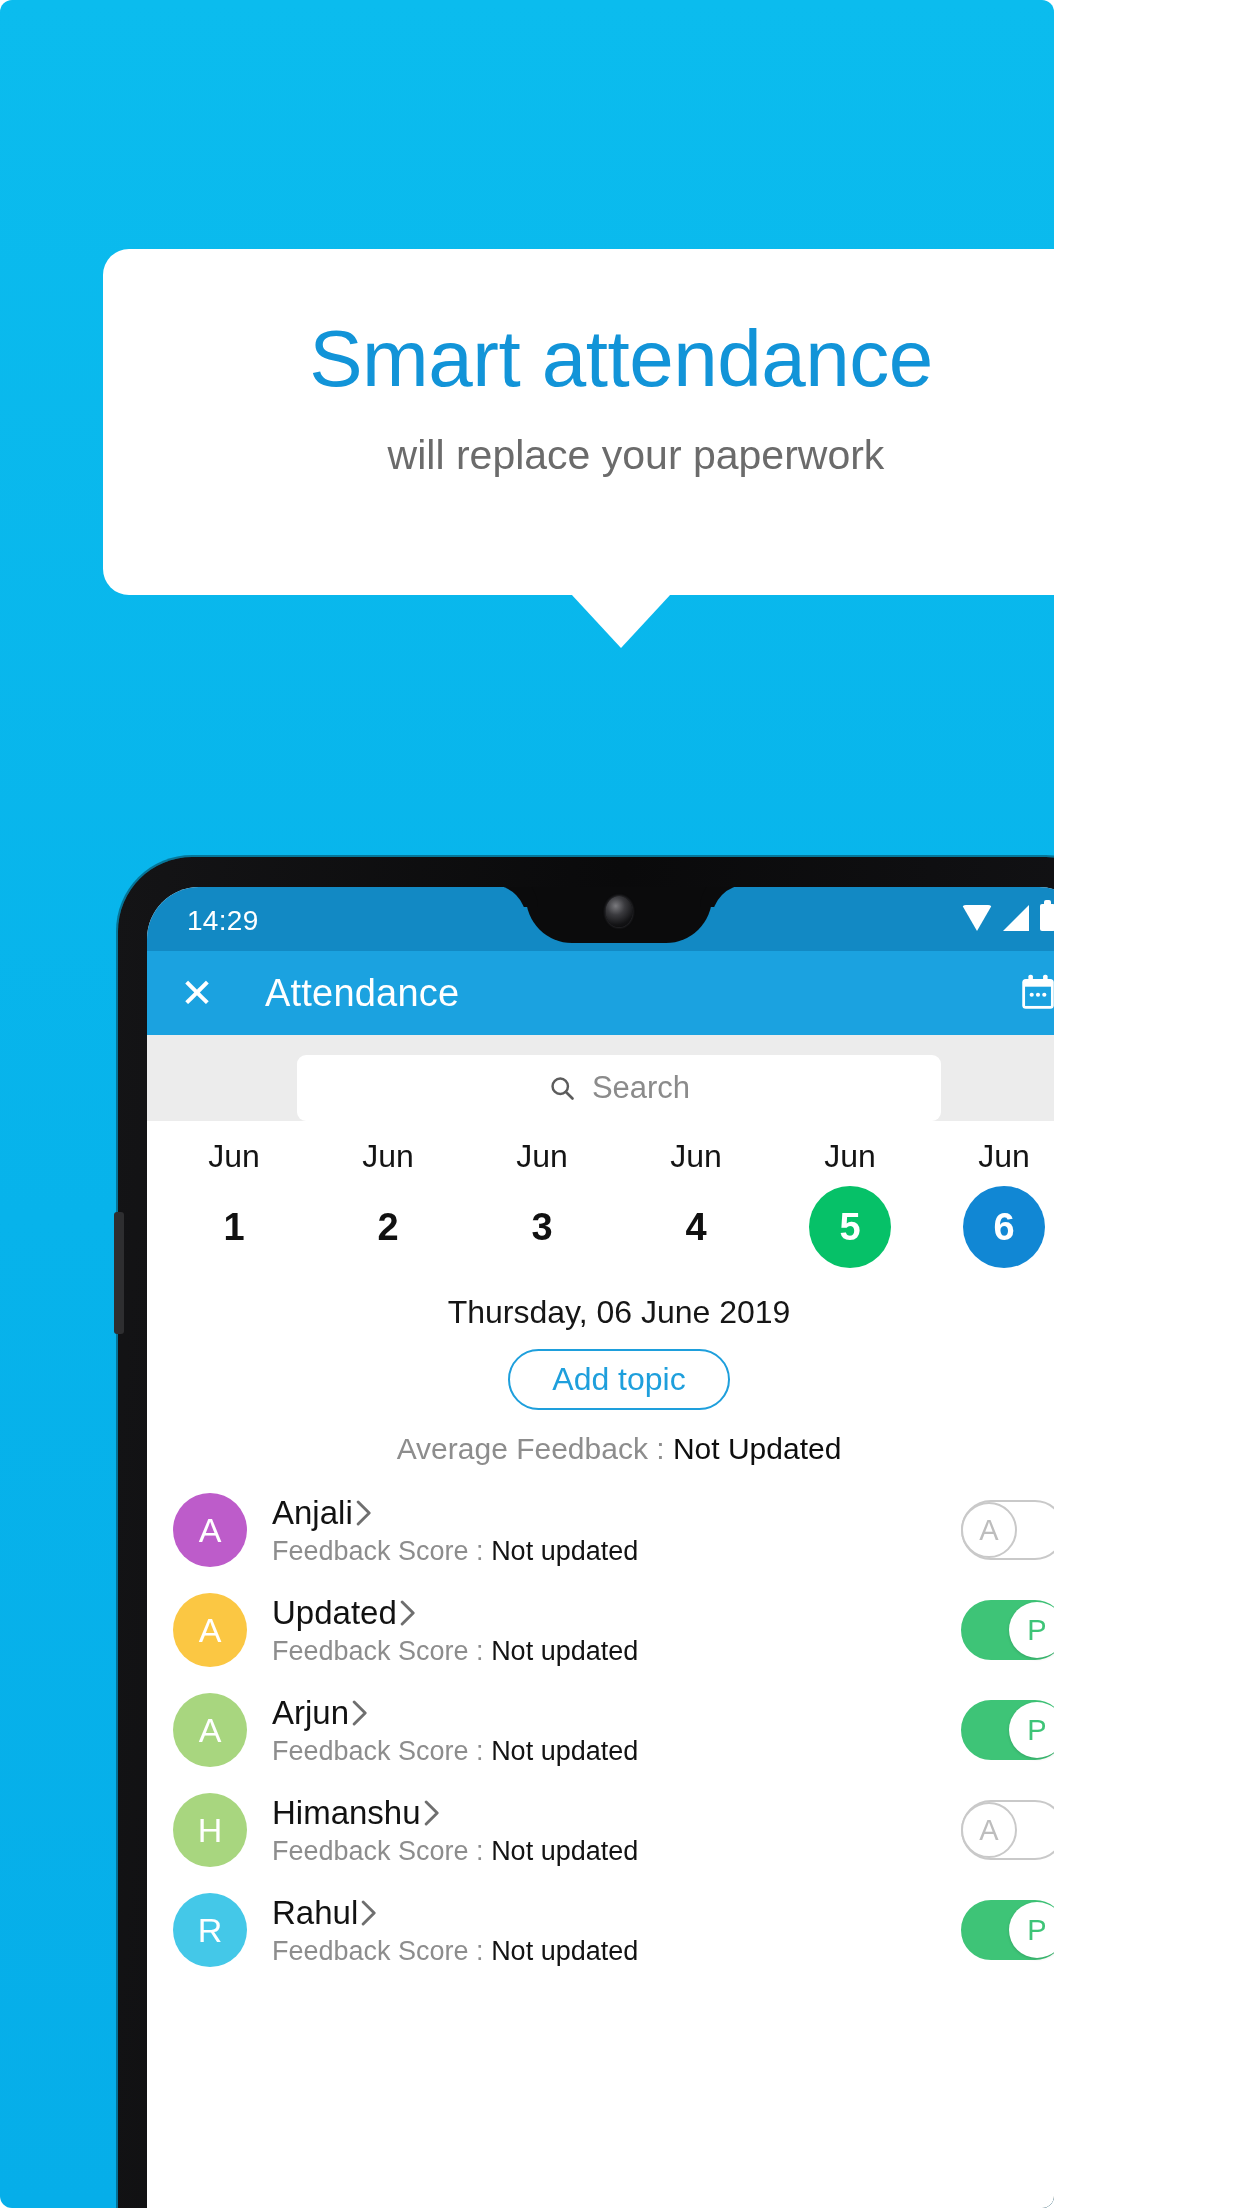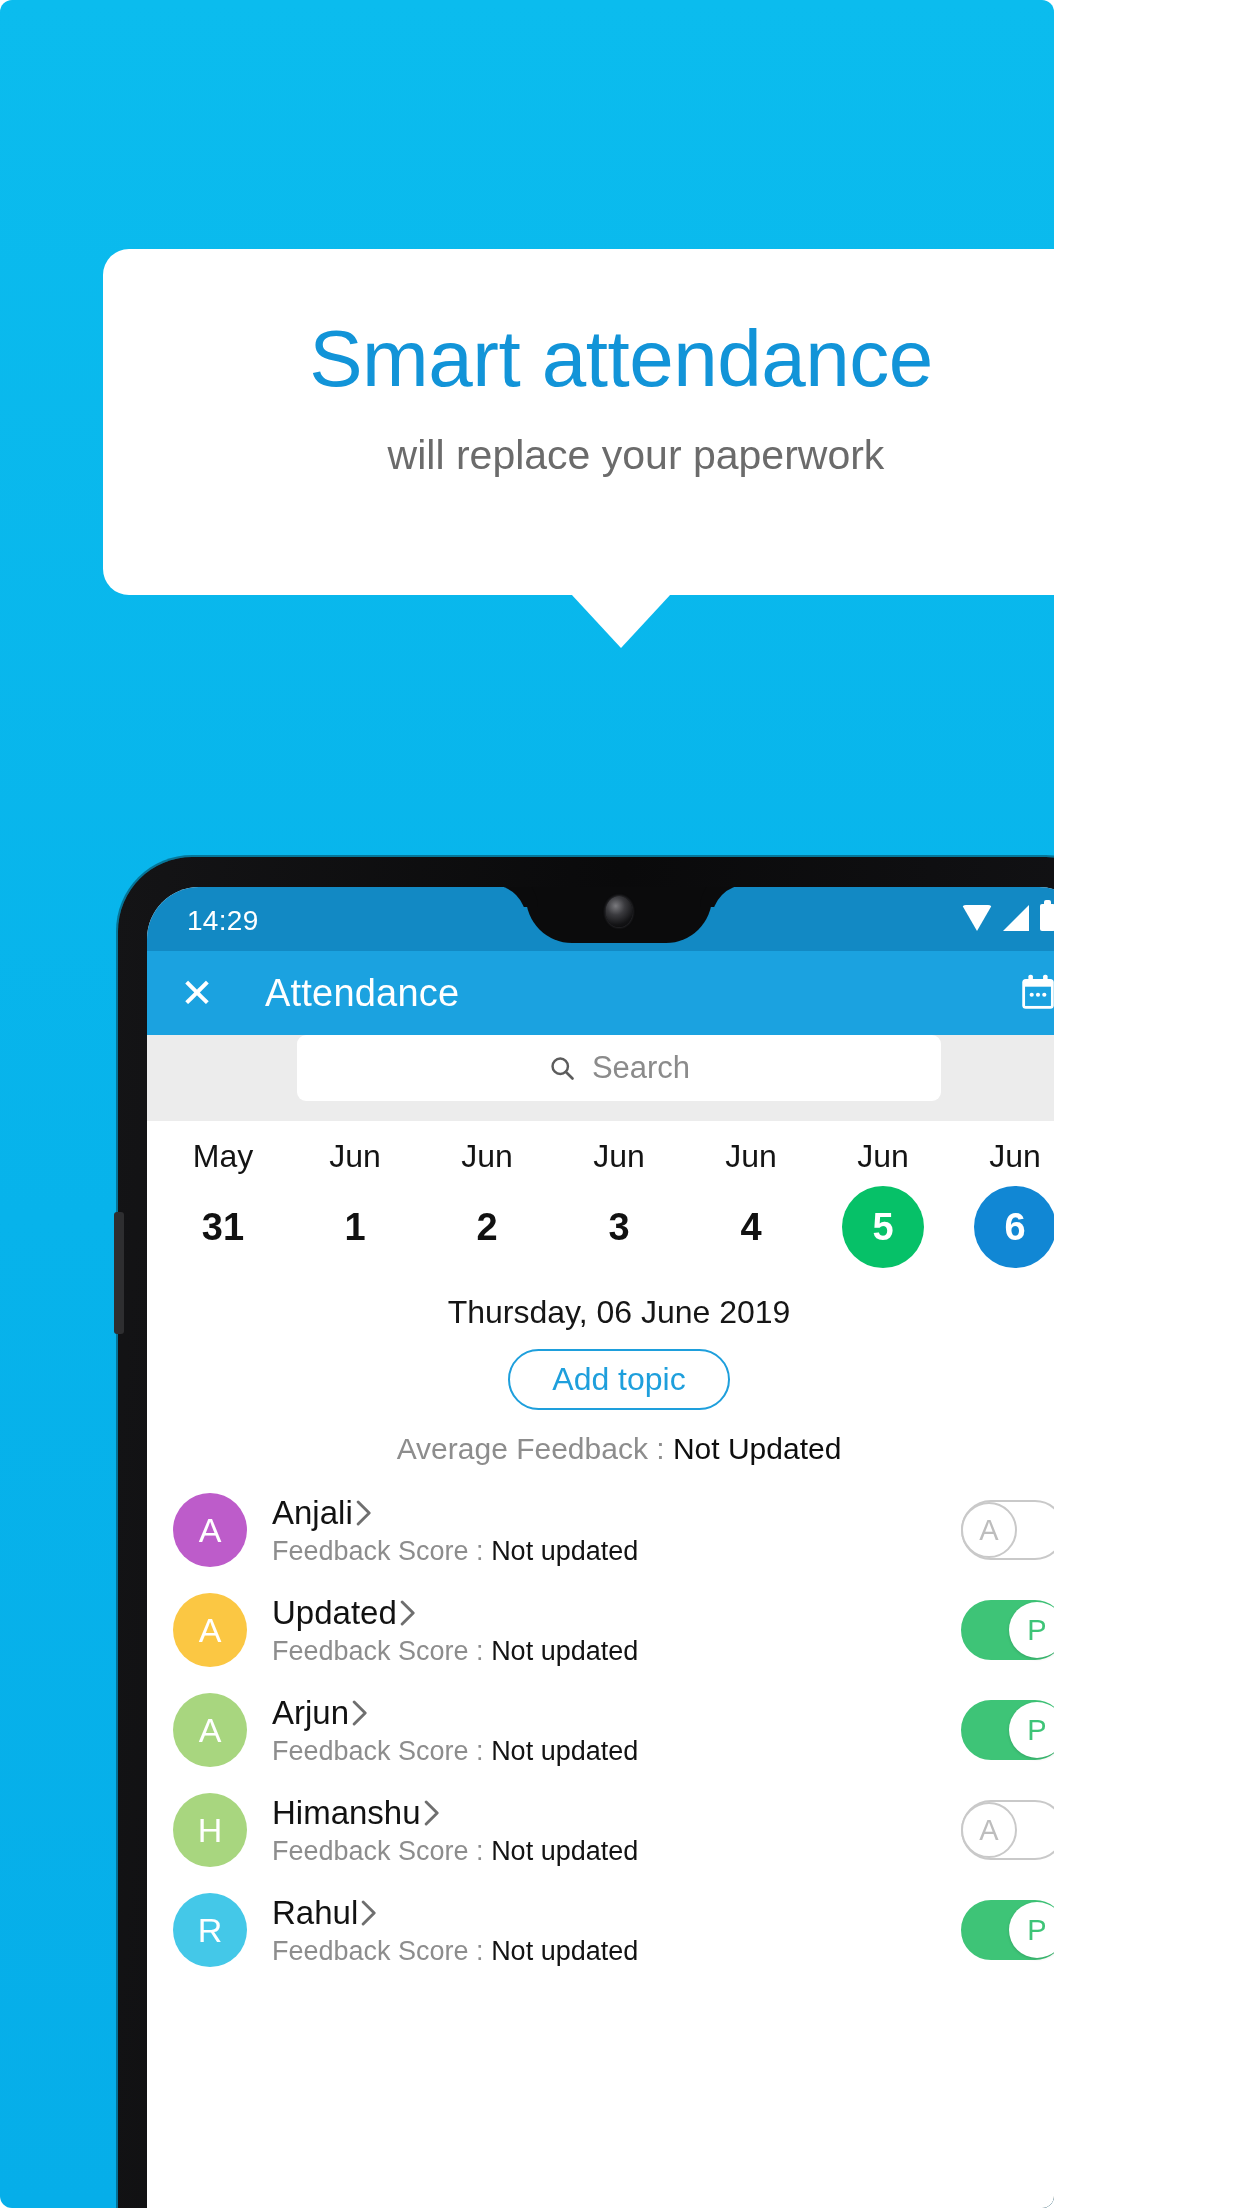--- a/index.html
+++ b/index.html
@@ -213,21 +213,21 @@
     right: 32px; top: 50%;
     transform: translateY(-50%);
     width: 42px; height: 42px;
   }
 
   
   #search-wrap {
     height: 86px;
     background: #ececec;
     display: flex;
-    align-items: flex-start;
+    align-items: flex-end;
     justify-content: center;
   }
   #search-box {
     width: 644px; height: 66px;
     background: #ffffff;
     border-radius: 9px;
     display: flex;
     align-items: center;
     justify-content: center;
     gap: 16px;
@@ -453,26 +453,20 @@
           <svg id="search-icon" viewBox="0 0 24 24" aria-hidden="true">
             <circle cx="10.5" cy="10.5" r="6.6" fill="none" stroke="#5c5c5c" stroke-width="2.1"></circle>
             <line x1="15.4" y1="15.4" x2="21" y2="21" stroke="#5c5c5c" stroke-width="2.3" stroke-linecap="round"></line>
           </svg>
           <span id="search-placeholder">Search</span>
         </div>
       </div>
 
       <div id="date-strip">
           <div class="date-cell">
-            <div class="date-month">May</div>
-            <div class="date-num-wrap">
-              <div class="date-num">31</div>
-            </div>
-          </div>
-          <div class="date-cell">
             <div class="date-month">Jun</div>
             <div class="date-num-wrap">
               <div class="date-num">1</div>
             </div>
           </div>
           <div class="date-cell">
             <div class="date-month">Jun</div>
             <div class="date-num-wrap">
               <div class="date-num">2</div>
             </div>

